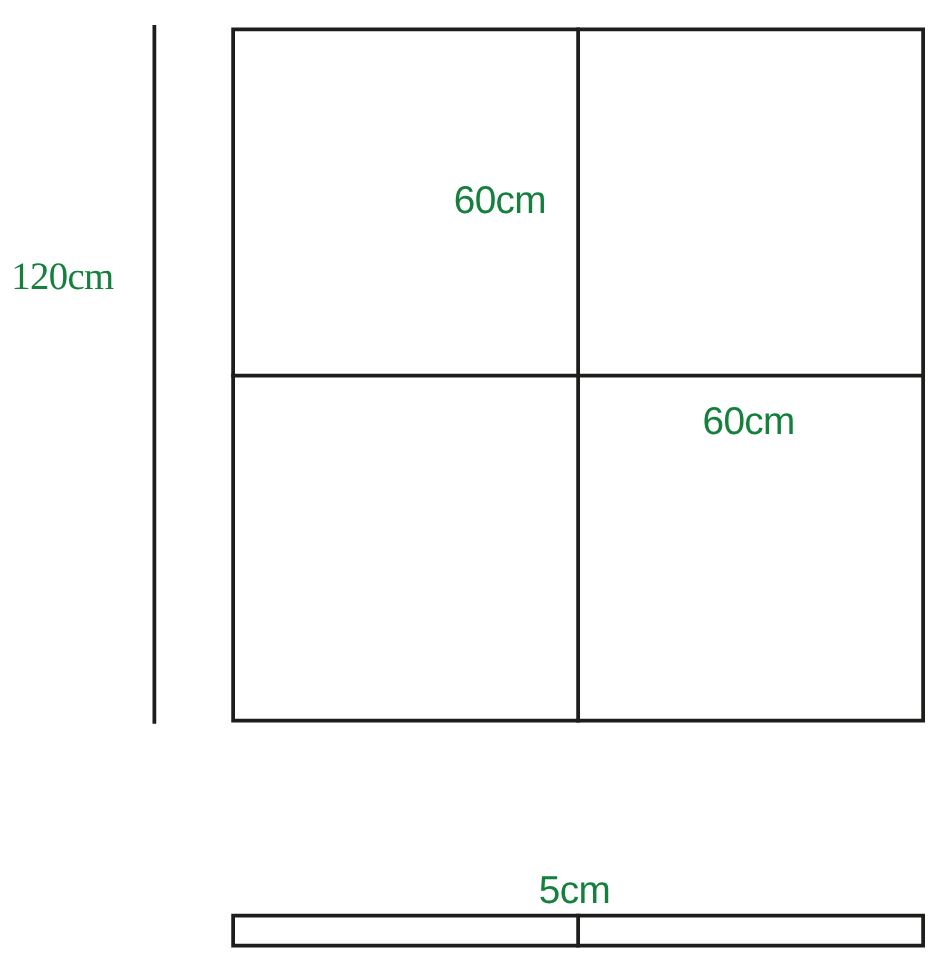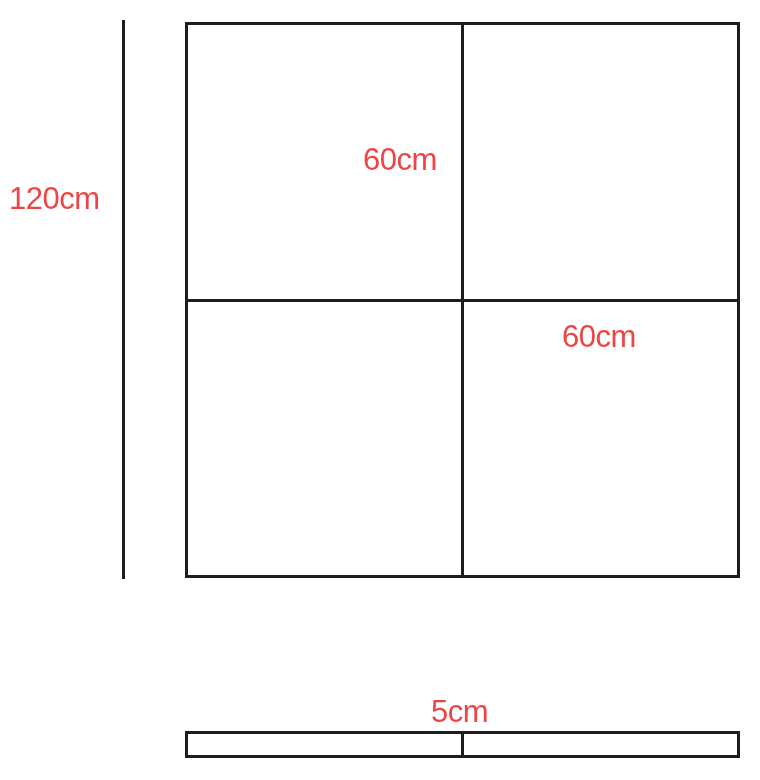--- a/index.html
+++ b/index.html
@@ -12,36 +12,37 @@
     width: 760px;
     height: 780px;
     background: #ffffff;
     font-family: "Liberation Sans", sans-serif;
     overflow: hidden;
   }
   .label {
     position: absolute;
     font-size: 31px;
     line-height: 1.2;
-    color: #ef4444;
+    color: #15803d;
     letter-spacing: -0.5px;
     white-space: nowrap;
   }
   
   .dim-line-v {
     position: absolute;
     left: 122px;
     top: 20px;
     width: 3px;
     height: 559px;
     background: #1d1d1b;
   }
   .label-height {
     left: 9px;
-    top: 180px;
+    top: 202px;
+    font-family: Liberation Serif, serif;
   }
   
   .panel {
     position: absolute;
     left: 185px;
     top: 22px;
     width: 555px;
     height: 556px;
     border: 3px solid #1d1d1b;
     box-sizing: border-box;

